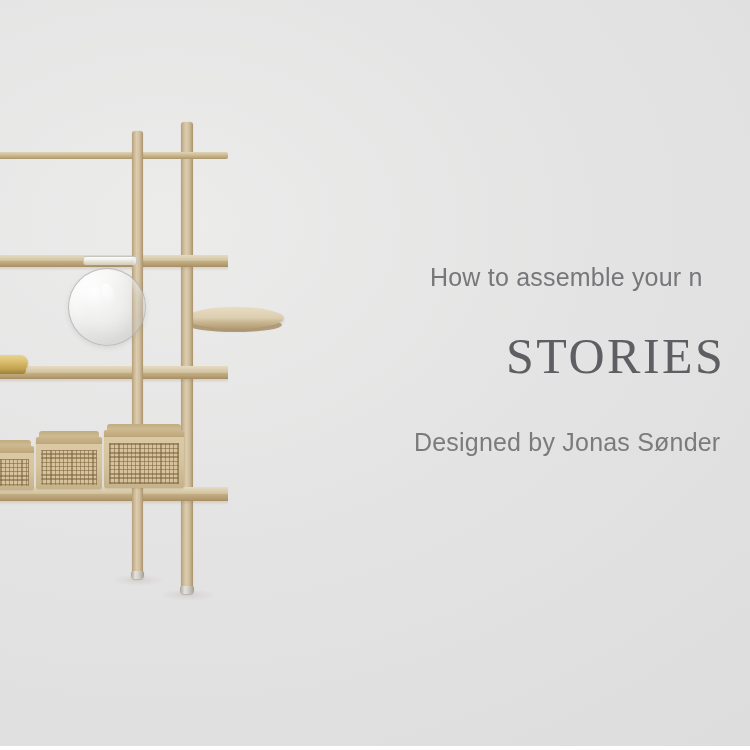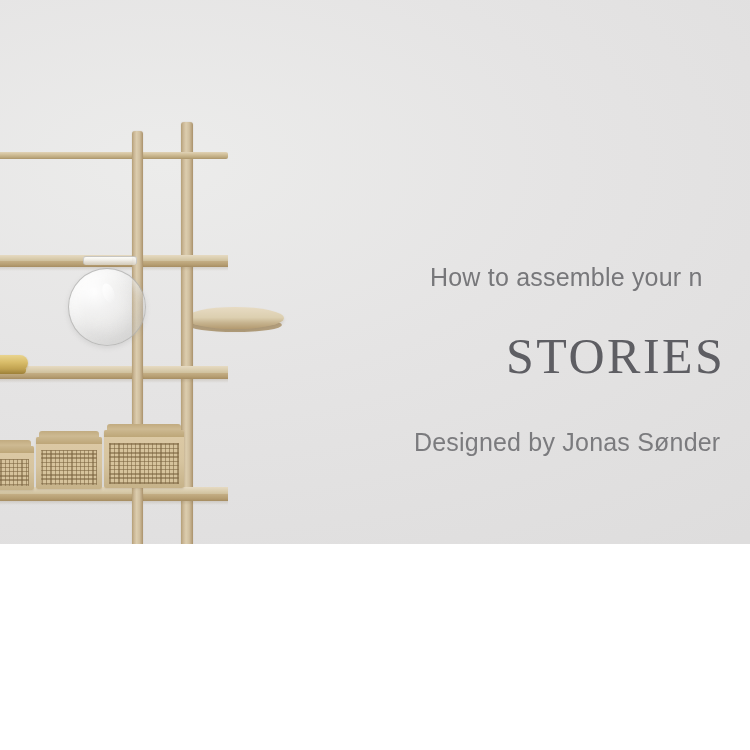--- a/index.html
+++ b/index.html
@@ -5,21 +5,21 @@
 <style>
   html, body {
     margin: 0;
     padding: 0;
     background: #ffffff;
   }
 
   #stage {
     position: relative;
     width: 750px;
-    height: 544px;
+    height: 746px;
     overflow: hidden;
     background: #fde047;
     font-family: "Liberation Sans", sans-serif;
   }
 
   
   .backdrop {
     position: absolute;
     inset: 0;
     background:

